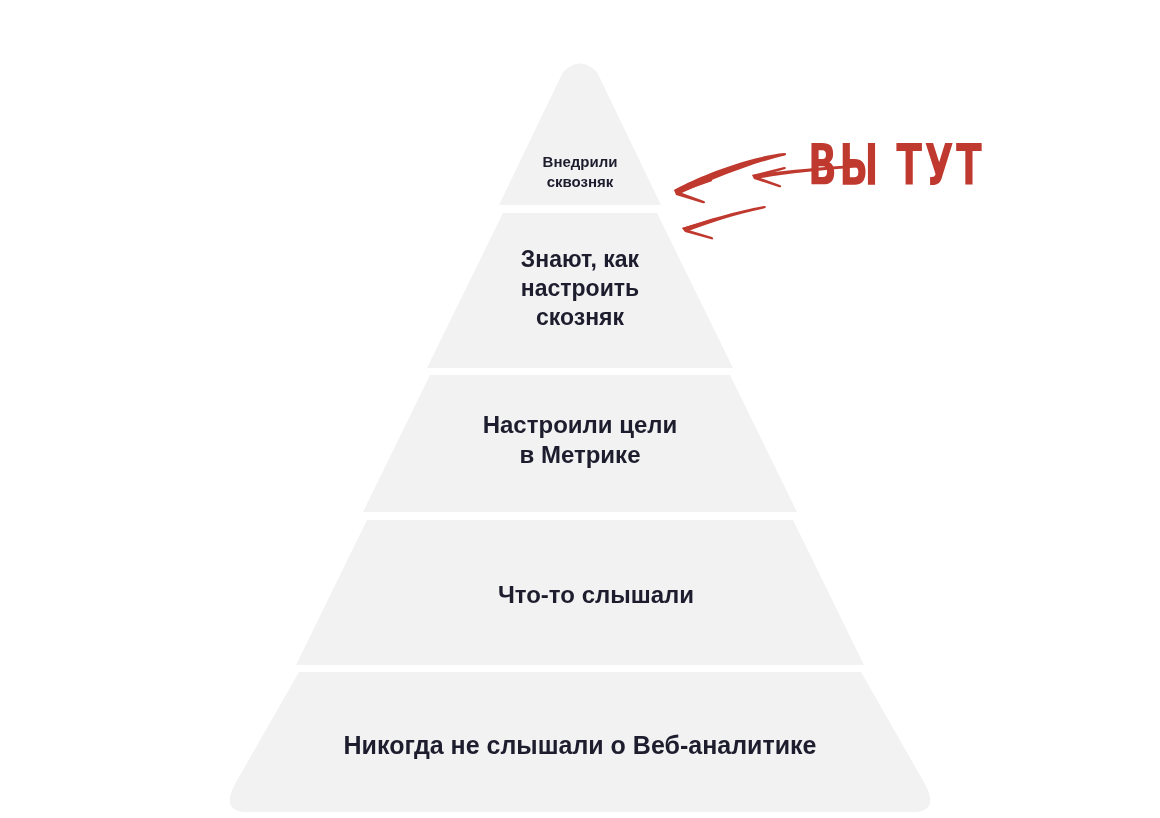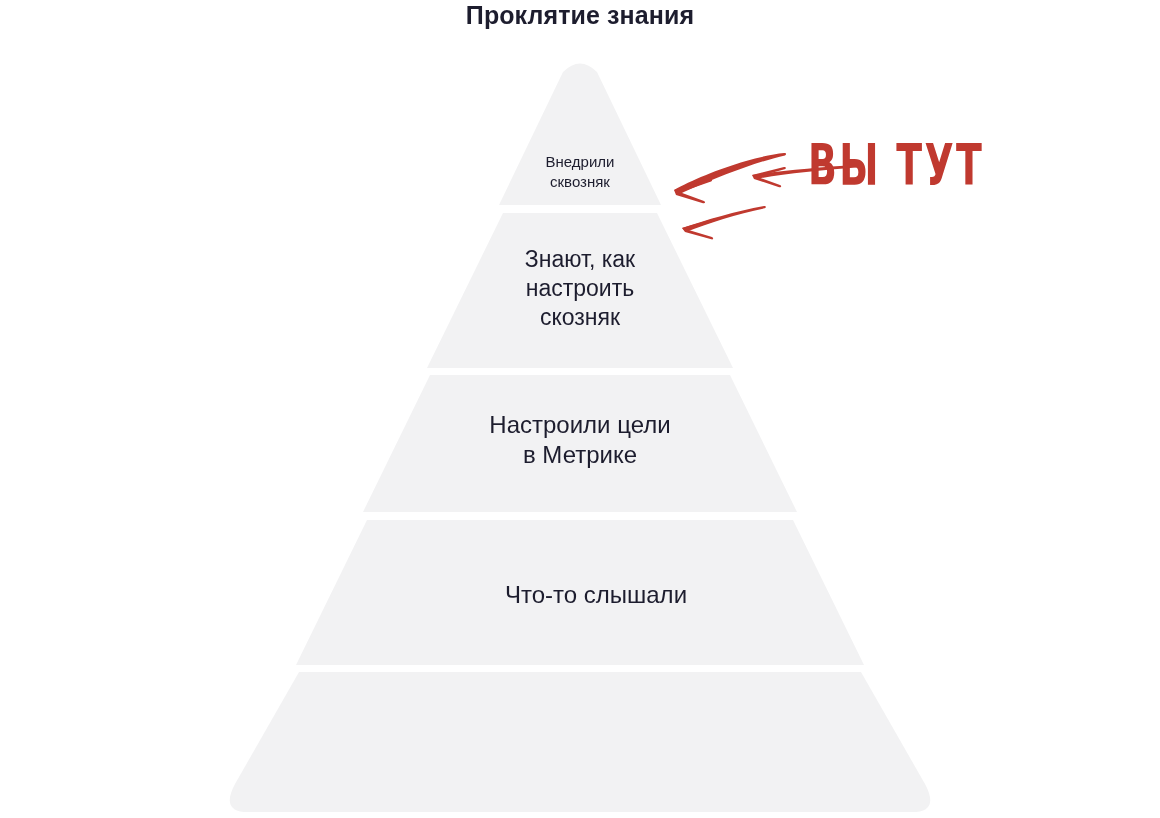--- a/index.html
+++ b/index.html
@@ -48,21 +48,21 @@
     top: 0;
     width: 1160px;
     height: 818px;
     display: block;
   }
 
   .tier-label {
     position: absolute;
     text-align: center;
     color: #1d1d2e;
-    font-weight: normal;
+    font-weight: bold;
     white-space: pre-line;
     line-height: 1.27;
     pointer-events: none;
   }
   .tier-label.t0 {
     left: 430px; top: 152px; width: 300px;
     font-size: 15px; line-height: 1.33;
   }
   .tier-label.t1 {
     left: 400px; top: 245px; width: 360px;
@@ -108,21 +108,20 @@
     transform-origin: left top;
     white-space: nowrap;
     line-height: 1;
   }
 </style>
 </head>
 <body>
 
 <div id="stage">
 
-  <div id="page-title">Проклятие знания</div>
 
   <div id="pyramid-chart">
     <svg id="pyramid-svg" viewBox="0 0 1160 818">
 
       <path fill="#f2f2f3" d="M 563 72 Q 580 55 597 72 L 661 205 L 499 205 Z"></path>
 
       <path fill="#f2f2f3" d="M 503 213 L 657 213 L 733 368 L 427 368 Z"></path>
 
       <path fill="#f2f2f3" d="M 430 375 L 730 375 L 797 512 L 363 512 Z"></path>
 
@@ -132,20 +131,21 @@
     </svg>
 
     <div class="tier-label t0">Внедрили
 сквозняк</div>
     <div class="tier-label t2">Настроили цели
 в Метрике</div>
     <div class="tier-label t1">Знают, как
 настроить
 скозняк</div>
     <div class="tier-label t3">Что-то слышали</div>
+    <div class="tier-label t4">Никогда не слышали о Веб-аналитике</div>
   </div>
 
   <div id="you-are-here">
     <svg id="you-are-here-svg" viewBox="0 0 340 115">
       <g fill="#c0392f">
 
         <path d="M 14 65 C 30 56 58 44 86 36 C 100 32 114 29 124 28
                  C 126 27.4 127 29.6 125 30.4
                  C 114 33 100 37 86 42 C 60 51 34 62 18 70 Z"></path>
         <path d="M 14 65 L 50 54 C 52 53.4 53 55.6 51 56.4 L 24 66 Z"></path>

